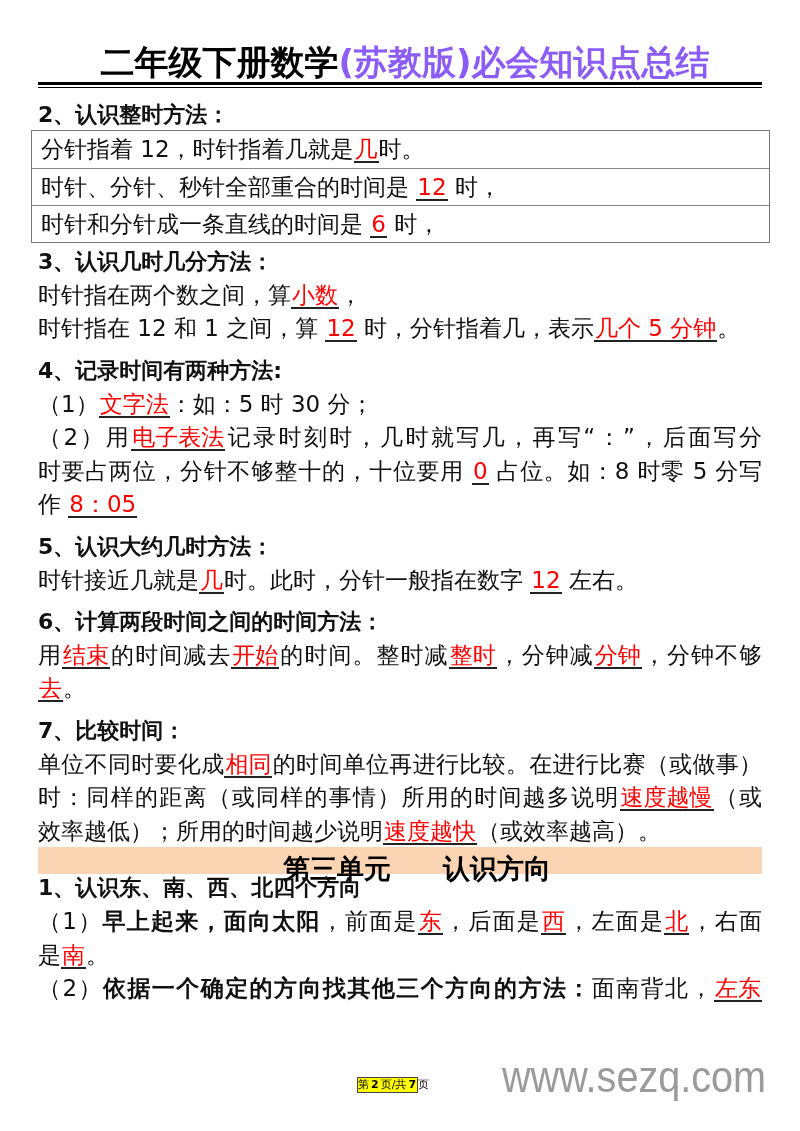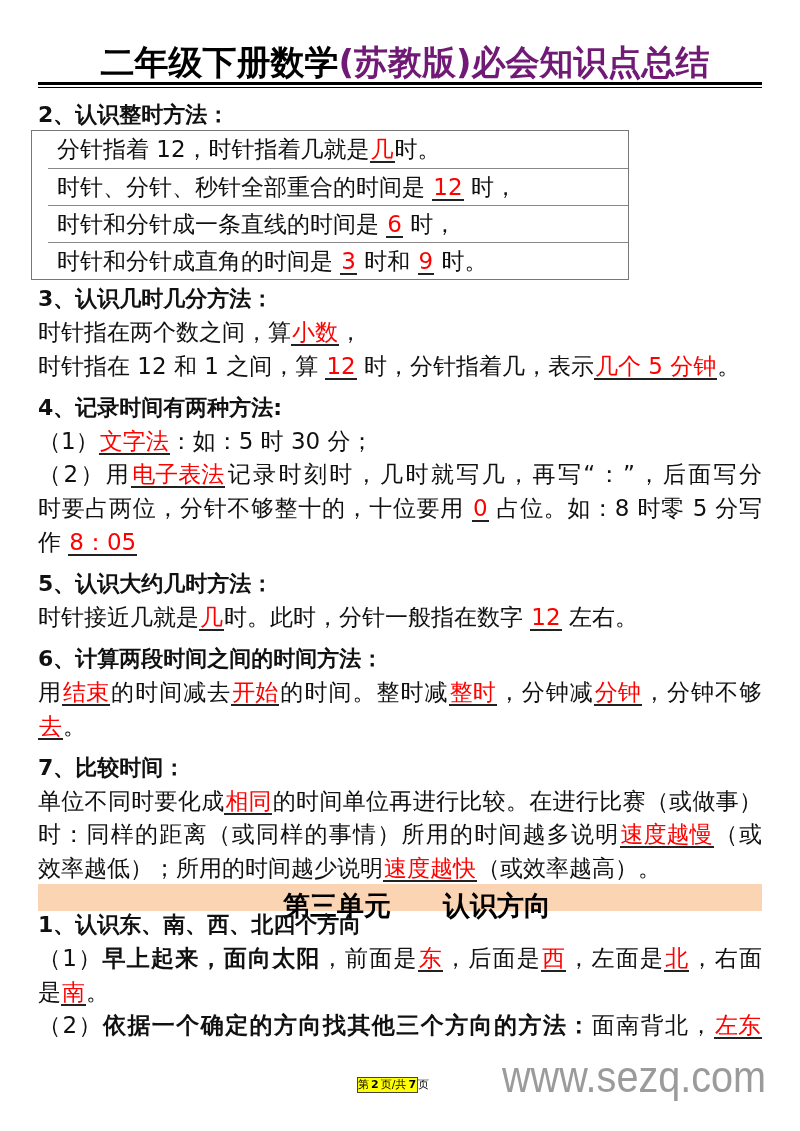--- a/index.html
+++ b/index.html
@@ -6,21 +6,21 @@
   .page {
     position: relative; width: 800px; height: 1131px; overflow: hidden;
     background: #ffffff; color: #111111;
     font-family: "DejaVu Sans", sans-serif;
   }
   .title {
     position: absolute; left: 0; top: 41px; width: 800px; height: 42px;
     line-height: 42px; text-align: center; font-size: 34px; font-weight: bold;
     white-space: nowrap; padding-left: 10px; box-sizing: border-box; color: #000;
   }
-  .title .red { color: #701a75; margin-top: 22px; }
+  .title .red { color: #8b5cf6; margin-top: 22px; }
   .rule-thick { position: absolute; left: 38px; top: 82px; width: 724px; height: 3px; background: #000; }
   .rule-thin  { position: absolute; left: 38px; top: 87px; width: 724px; height: 1px; background: #000; }
 
   .content {
     position: absolute; left: 38px; top: 90px; width: 724px;
     font-size: 23px;
   }
   .line { height: 33.6px; line-height: 33.6px; white-space: nowrap; }
   .line.just {
     white-space: normal; text-align: justify; text-align-last: justify;
@@ -28,22 +28,22 @@
   }
   .h { font-weight: bold; font-size: 22px; margin-top: 8px; }
   .b { font-weight: bold; }
   .ans {
     display: inline-block; line-height: 24px; color: #FF0000;
     border-bottom: 2px solid #222; padding: 0 1px;
   }
   .ans.wide { padding: 0 5px; }
 
   .tbl {
-    margin-top: -1.6px; margin-left: -7px; width: 598px;
-    border: 1.5px solid #777; box-sizing: border-box; padding-left: 16px;
+    margin-top: -1.6px; margin-left: -7px; width: 739px;
+    border: 1.5px solid #777; box-sizing: border-box;
   }
   .tbl .row {
     height: 37.1px; line-height: 37.1px; padding-left: 9px;
     border-top: 1.5px solid #888; box-sizing: border-box; white-space: nowrap;
   }
   .tbl .row:first-child { border-top: none; }
   .after-table { margin-top: 2px; }
 
   .band {
     width: 724px; height: 27px; line-height: 43px; margin-top: -1px;
@@ -75,21 +75,20 @@
   <div class="rule-thick"></div>
   <div class="rule-thin"></div>
 
   <div class="content">
 
     <div class="line h">2、认识整时方法：</div>
     <div class="tbl">
       <div class="row"><span>分针指着 12，时针指着几就是</span><span class="ans">几</span><span>时。</span></div>
       <div class="row"><span>时针、分针、秒针全部重合的时间是 </span><span class="ans">12</span><span> 时，</span></div>
       <div class="row"><span>时针和分针成一条直线的时间是 </span><span class="ans">6</span><span> 时，</span></div>
-      <div class="row"><span>时针和分针成直角的时间是 </span><span class="ans">3</span><span> 时和 </span><span class="ans">9</span><span> 时。</span></div>
     </div>
 
     <div class="line h after-table">3、认识几时几分方法：</div>
     <div class="line"><span>时针指在两个数之间，算</span><span class="ans">小数</span><span>，</span></div>
     <div class="line"><span>时针指在 12 和 1 之间，算 </span><span class="ans">12</span><span> 时，分针指着几，表示</span><span class="ans">几个 5 分钟</span><span>。</span></div>
 
     <div class="line h">4、记录时间有两种方法:</div>
     <div class="line"><span>（1）</span><span class="ans">文字法</span><span>：如：5 时 30 分；</span></div>
     <div class="line just"><span>（2）用</span><span class="ans">电子表法</span><span>记录时刻时，几时就写几，再写“：”，后面写分</span></div>
     <div class="line just"><span>时要占两位，分针不够整十的，十位要用 </span><span class="ans">0</span><span> 占位。如：8 时零 5 分写</span></div>

